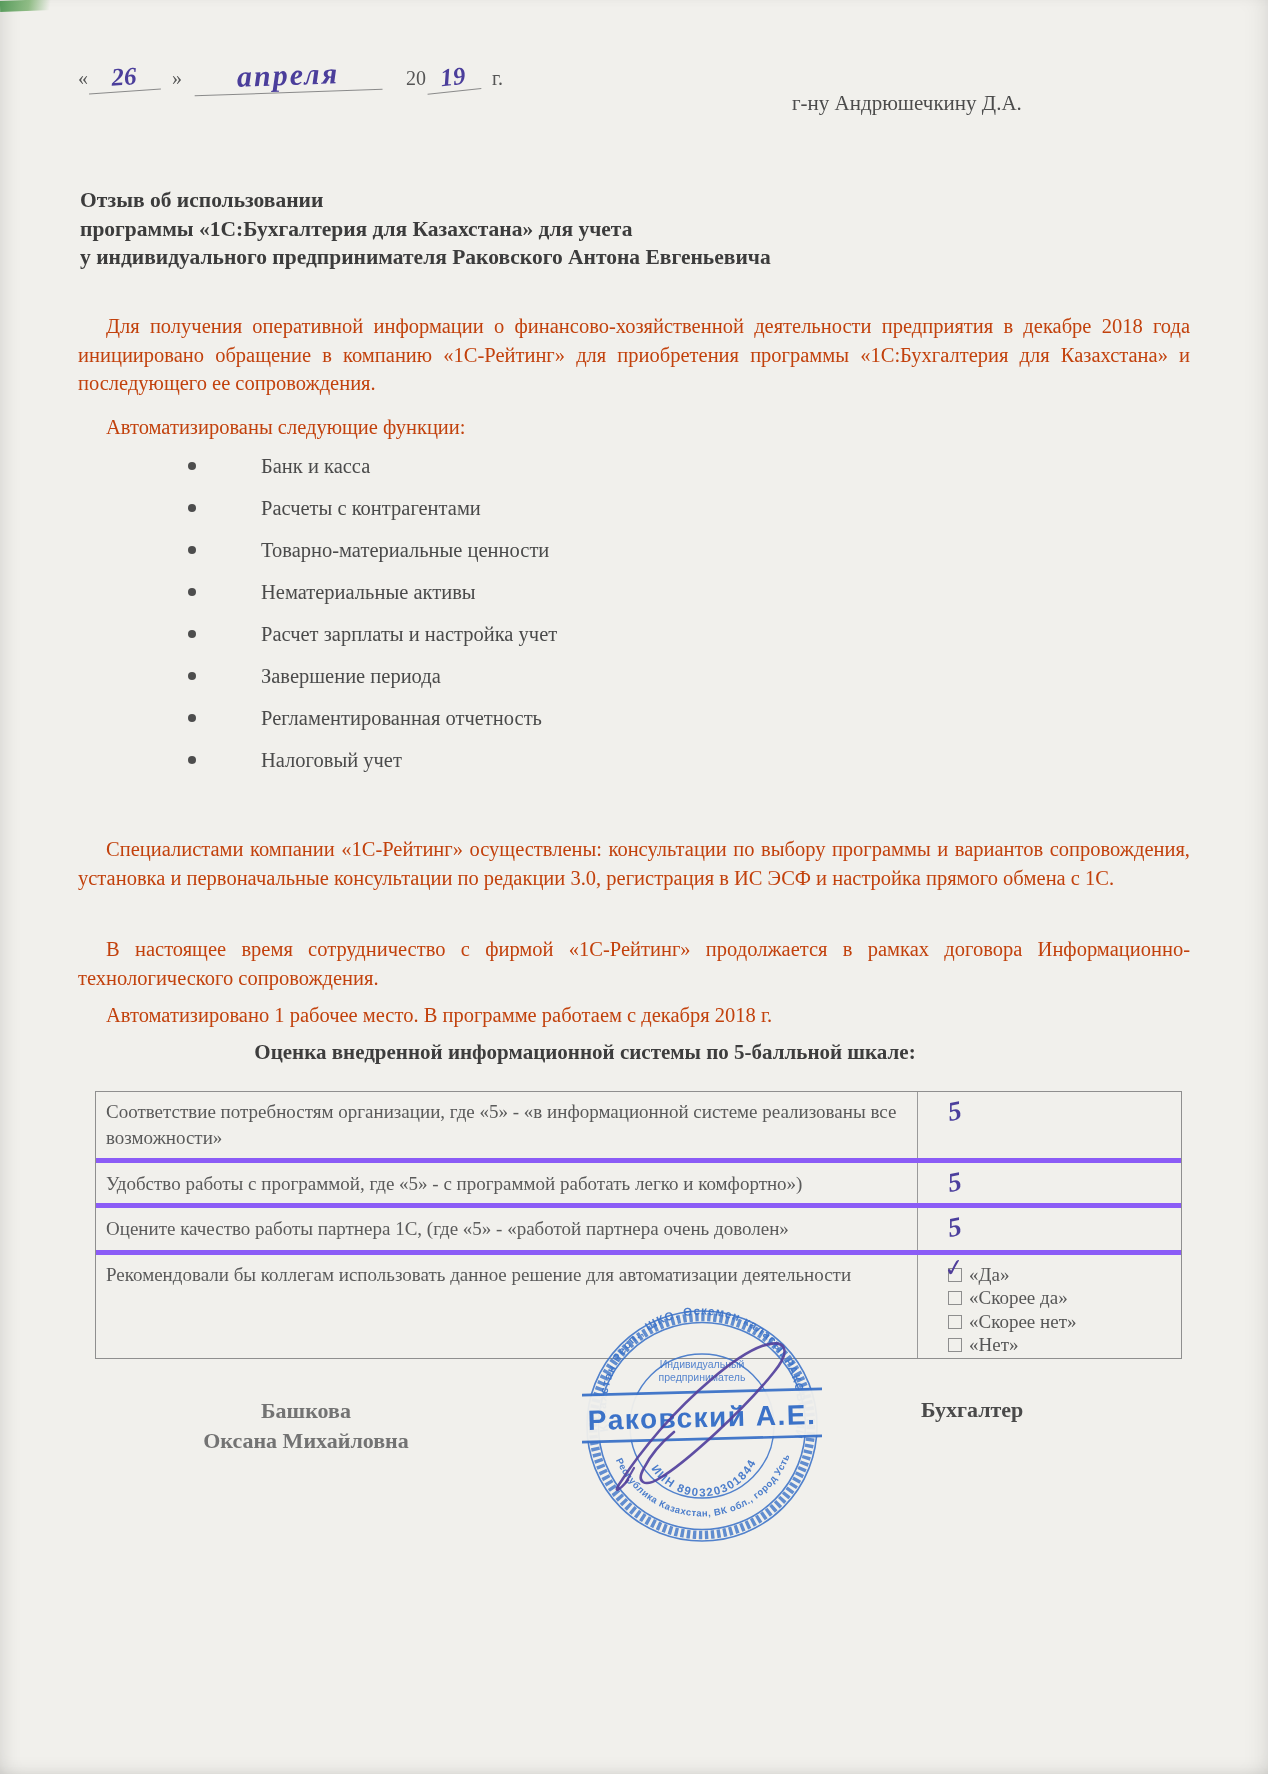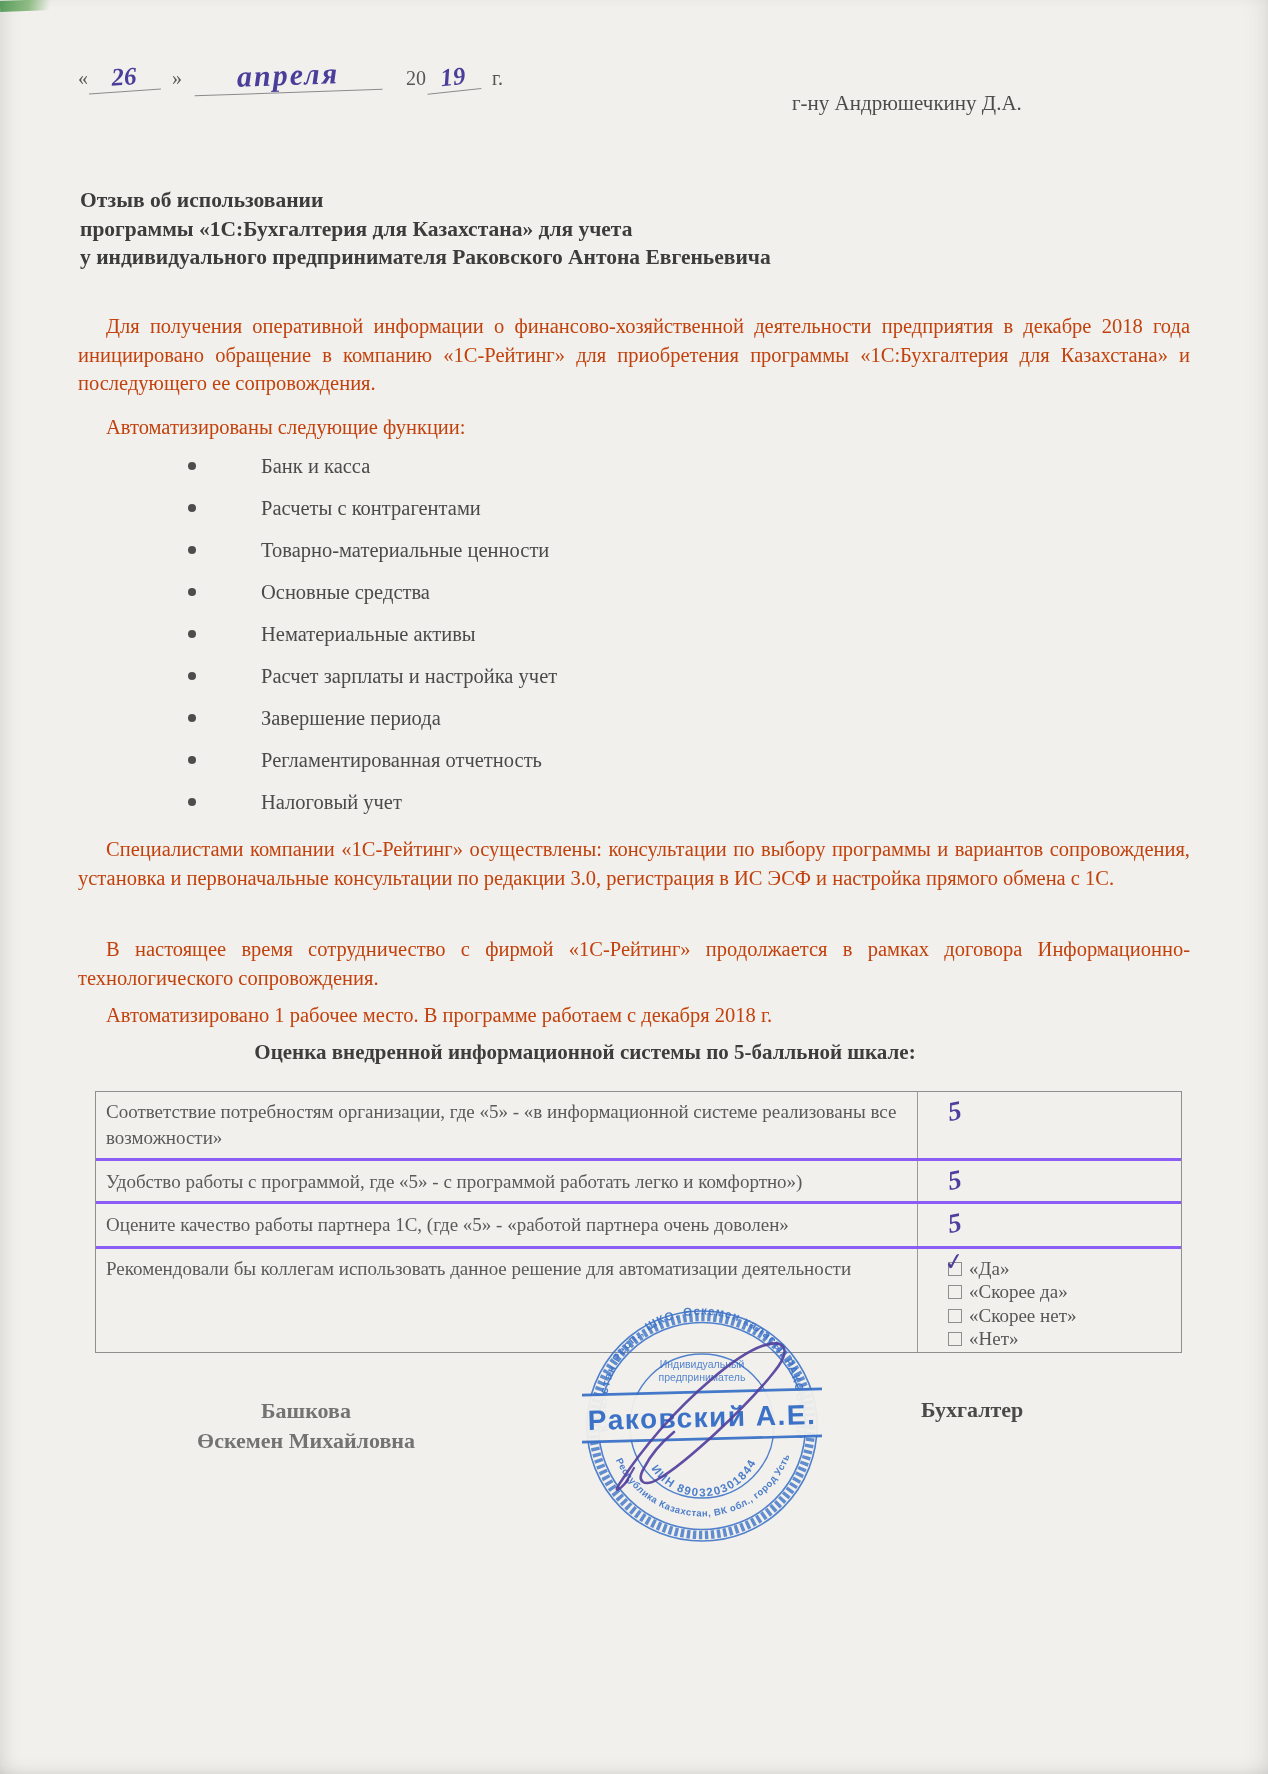--- a/index.html
+++ b/index.html
@@ -39,21 +39,21 @@
   .p-coop{top:935px;}
   .p-work{top:1001px;text-align:left;}
   
   .funcs{left:188px;top:445px;list-style:none;margin:0;padding:0;}
   .funcs li{height:42px;display:flex;align-items:center;font-size:20.5px;color:#4a4a4a;gap:41px;}
   .dot{width:8px;height:8px;border-radius:50%;background:#4d4d4d;margin-right:24px;flex:0 0 auto;}
   
   .tbl-head{left:80px;top:1040px;width:1010px;text-align:center;font-weight:bold;font-size:21px;color:#3d3d3d;}
   
   .rtable{left:95px;top:1091px;width:1085px;border:1px solid #8f8f8f;}
-  .rrow{display:flex;border-top:3px solid #8b5cf6;}
+  .rrow{display:flex;border-top:5px solid #8b5cf6;}
   .rrow:first-child{border-top:none;justify-content:space-between;}
   .rcell-l{width:822px;box-sizing:border-box;padding:7px 12px 4px 10px;
     font-size:19px;line-height:26px;color:#5a5a5a;border-right:1px solid #9a9a9a;}
   .rcell-r{width:263px;box-sizing:border-box;padding:4px 0 0 30px;}
   .r1{height:66px;} .r2{height:40px;} .r3{height:42px;} .r4{height:103px;}
   .r2 .rcell-l,.r3 .rcell-l{padding-top:8px;}
   .score{font-style:italic;font-weight:bold;font-size:27px;color:#4c3f9d;display:inline-block;transform:rotate(-10deg);}
   .opts{padding-top:8px;}
   .opt{display:flex;align-items:center;height:23.5px;font-size:19px;color:#575757;position:relative;}
   .cbox{width:12px;height:12px;border:1.4px solid #8e8e8e;margin-right:7px;flex:0 0 auto;background:transparent;}
@@ -105,24 +105,20 @@
         <span class="dot"></span>
         <span>Банк и касса</span>
       </li>
     <li>
         <span class="dot"></span>
         <span>Расчеты с контрагентами</span>
       </li>
     <li>
         <span class="dot"></span>
         <span>Товарно-материальные ценности</span>
-      </li>
-    <li>
-        <span class="dot"></span>
-        <span>Основные средства</span>
       </li>
     <li>
         <span class="dot"></span>
         <span>Нематериальные активы</span>
       </li>
     <li>
         <span class="dot"></span>
         <span>Расчет зарплаты и настройка учет</span>
       </li>
     <li>
@@ -219,17 +215,17 @@
 
       <g>
         <path d="M 46 174 C 36 186 30 188 40 174 C 54 152 66 138 78 124 C 108 90 152 50 180 40 C 204 32 210 44 192 66 C 162 104 102 158 78 172 C 62 182 54 176 62 162 C 68 150 80 136 92 126" fill="none" stroke="#52409c" stroke-width="2.6" stroke-linecap="round" opacity="0.92"></path>
         <path d="M 44 176 L 52 162" fill="none" stroke="#52409c" stroke-width="2.2" stroke-linecap="round" opacity="0.9"></path>
       </g>
     </svg>
   </div>
 
   <div class="abs name-left">
     <div>Башкова</div>
-    <div>Өскемен Михайловна</div>
+    <div>Оксана Михайловна</div>
   </div>
   <div class="abs pos-right">Бухгалтер</div>
 
 </div>
 
 </body></html>

